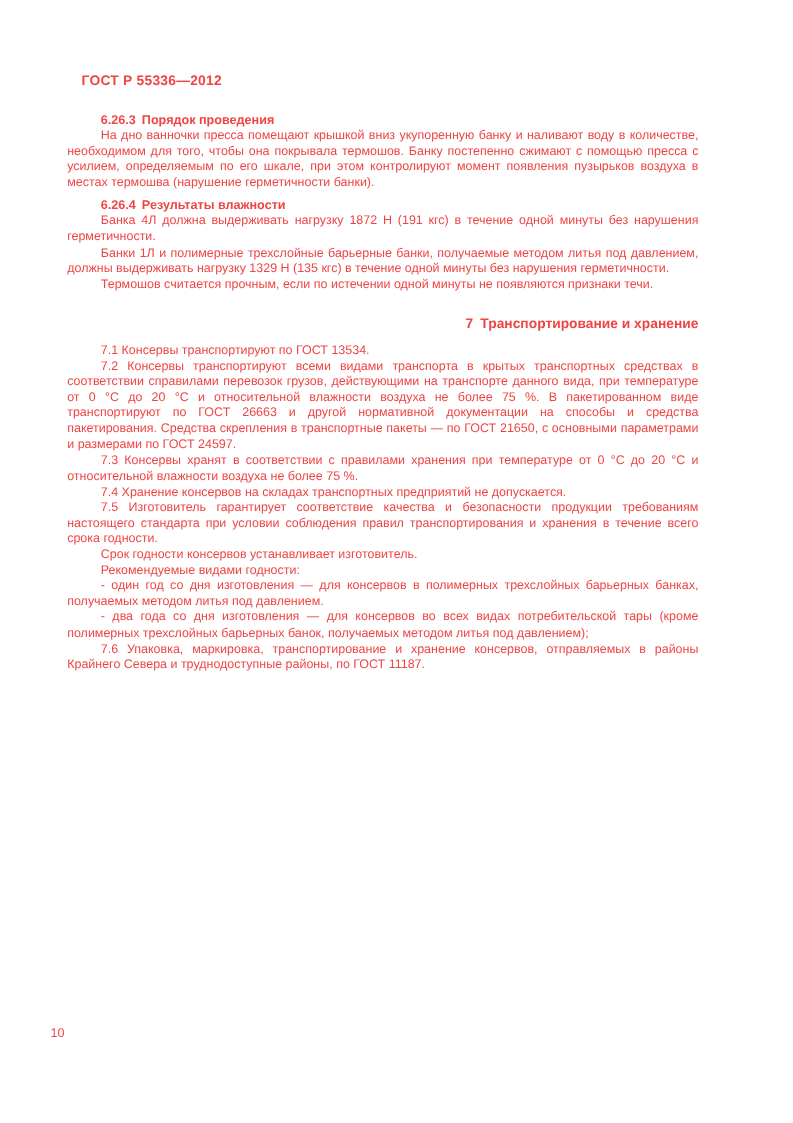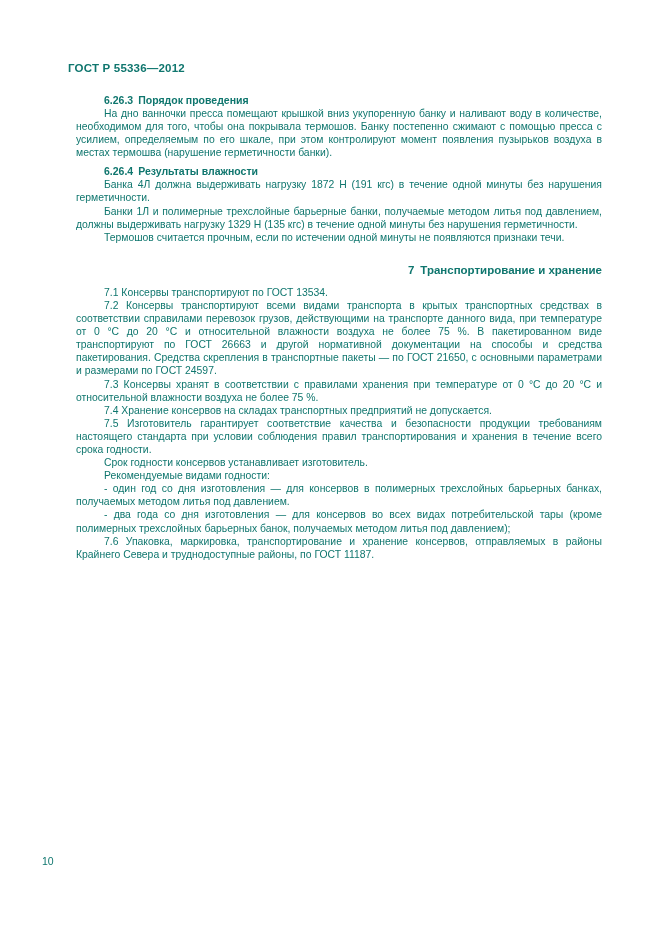--- a/index.html
+++ b/index.html
@@ -6,35 +6,35 @@
     margin: 0;
     padding: 0;
     background: #ffffff;
   }
   .page {
     position: relative;
     width: 661px;
     height: 936px;
     background: #ffffff;
     font-family: "Liberation Sans", sans-serif;
-    color: #0f766e;
+    color: #ef4444;
     overflow: hidden;
   }
   .header {
     position: absolute;
     top: 62px;
     left: 68px;
     font-size: 11.5px;
     font-weight: bold;
     letter-spacing: 0.2px;
   }
   .content {
     position: absolute;
     top: 88px;
-    left: 76px;
+    left: 56px;
     width: 526px;
   }
   .h3 {
     font-size: 10.5px;
     font-weight: bold;
     margin: 6px 0 1px 0;
     text-indent: 28px;
   }
   .h3 .num {
     margin-right: 5px;

